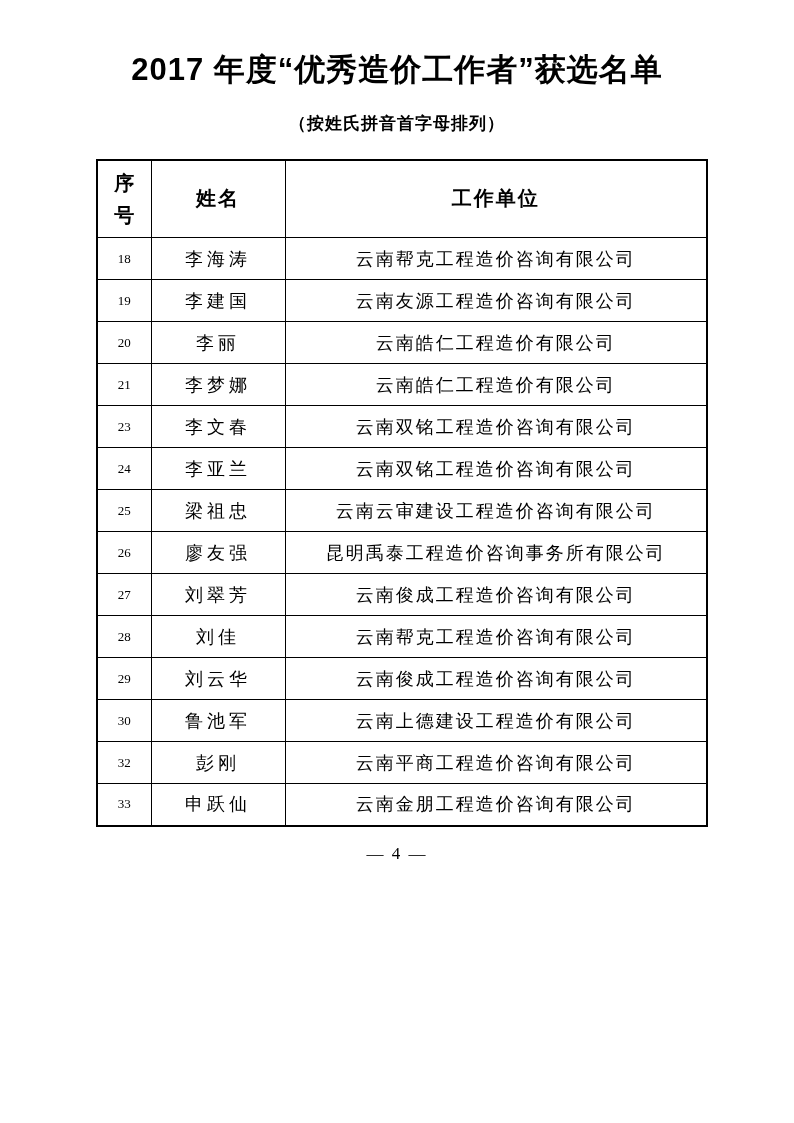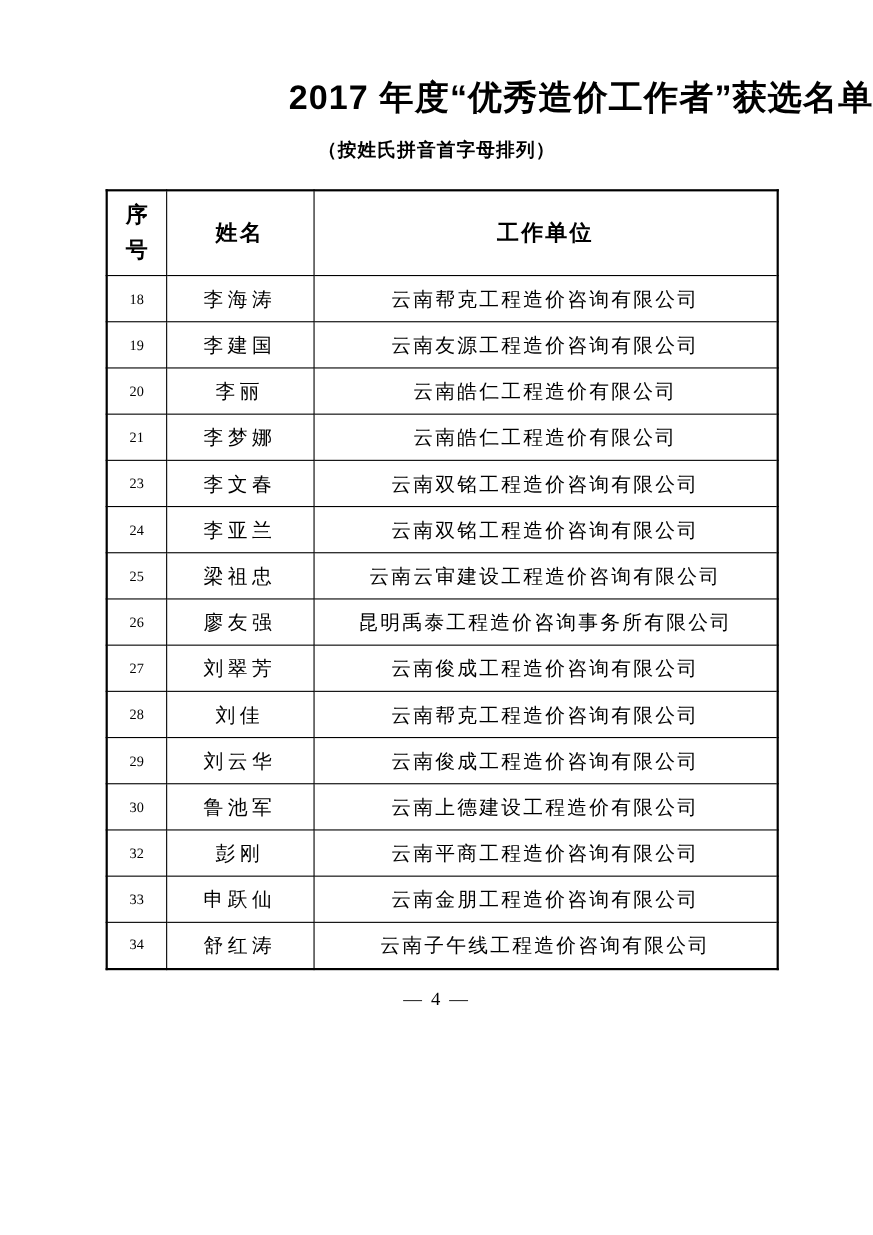--- a/index.html
+++ b/index.html
@@ -12,30 +12,30 @@
     width: 794px;
     height: 1123px;
     background: #ffffff;
     color: #000000;
     font-family: "Liberation Serif", "DejaVu Serif", serif;
     overflow: hidden;
     box-sizing: border-box;
   }
   .title {
     margin: 0;
-    padding-top: 71px;
-    text-align: right;
+    padding-top: 52px;
+    text-align: center;
     font-family: "Liberation Sans", "DejaVu Sans", sans-serif;
     font-weight: bold;
     font-size: 31px;
     letter-spacing: 1px;
     line-height: 1.15;
   }
   .subtitle {
-    margin-top: 18px;
+    margin-top: 24px;
     text-align: center;
     font-family: "Liberation Sans", "DejaVu Sans", sans-serif;
     font-weight: bold;
     font-size: 17px;
     letter-spacing: 1px;
   }
   table.award-table {
     border-collapse: collapse;
     table-layout: fixed;
     width: 610px;
@@ -169,23 +169,18 @@
         <tr>
           <td class="cell-seq">32</td>
           <td class="cell-name">彭刚</td>
           <td class="cell-unit">云南平商工程造价咨询有限公司</td>
         </tr>
         <tr>
           <td class="cell-seq">33</td>
           <td class="cell-name">申跃仙</td>
           <td class="cell-unit">云南金朋工程造价咨询有限公司</td>
         </tr>
-        <tr>
-          <td class="cell-seq">34</td>
-          <td class="cell-name">舒红涛</td>
-          <td class="cell-unit">云南子午线工程造价咨询有限公司</td>
-        </tr>
       </tbody>
   </table>
 
   <div class="page-number">— 4 —</div>
 
 </div>
 
 </body></html>

